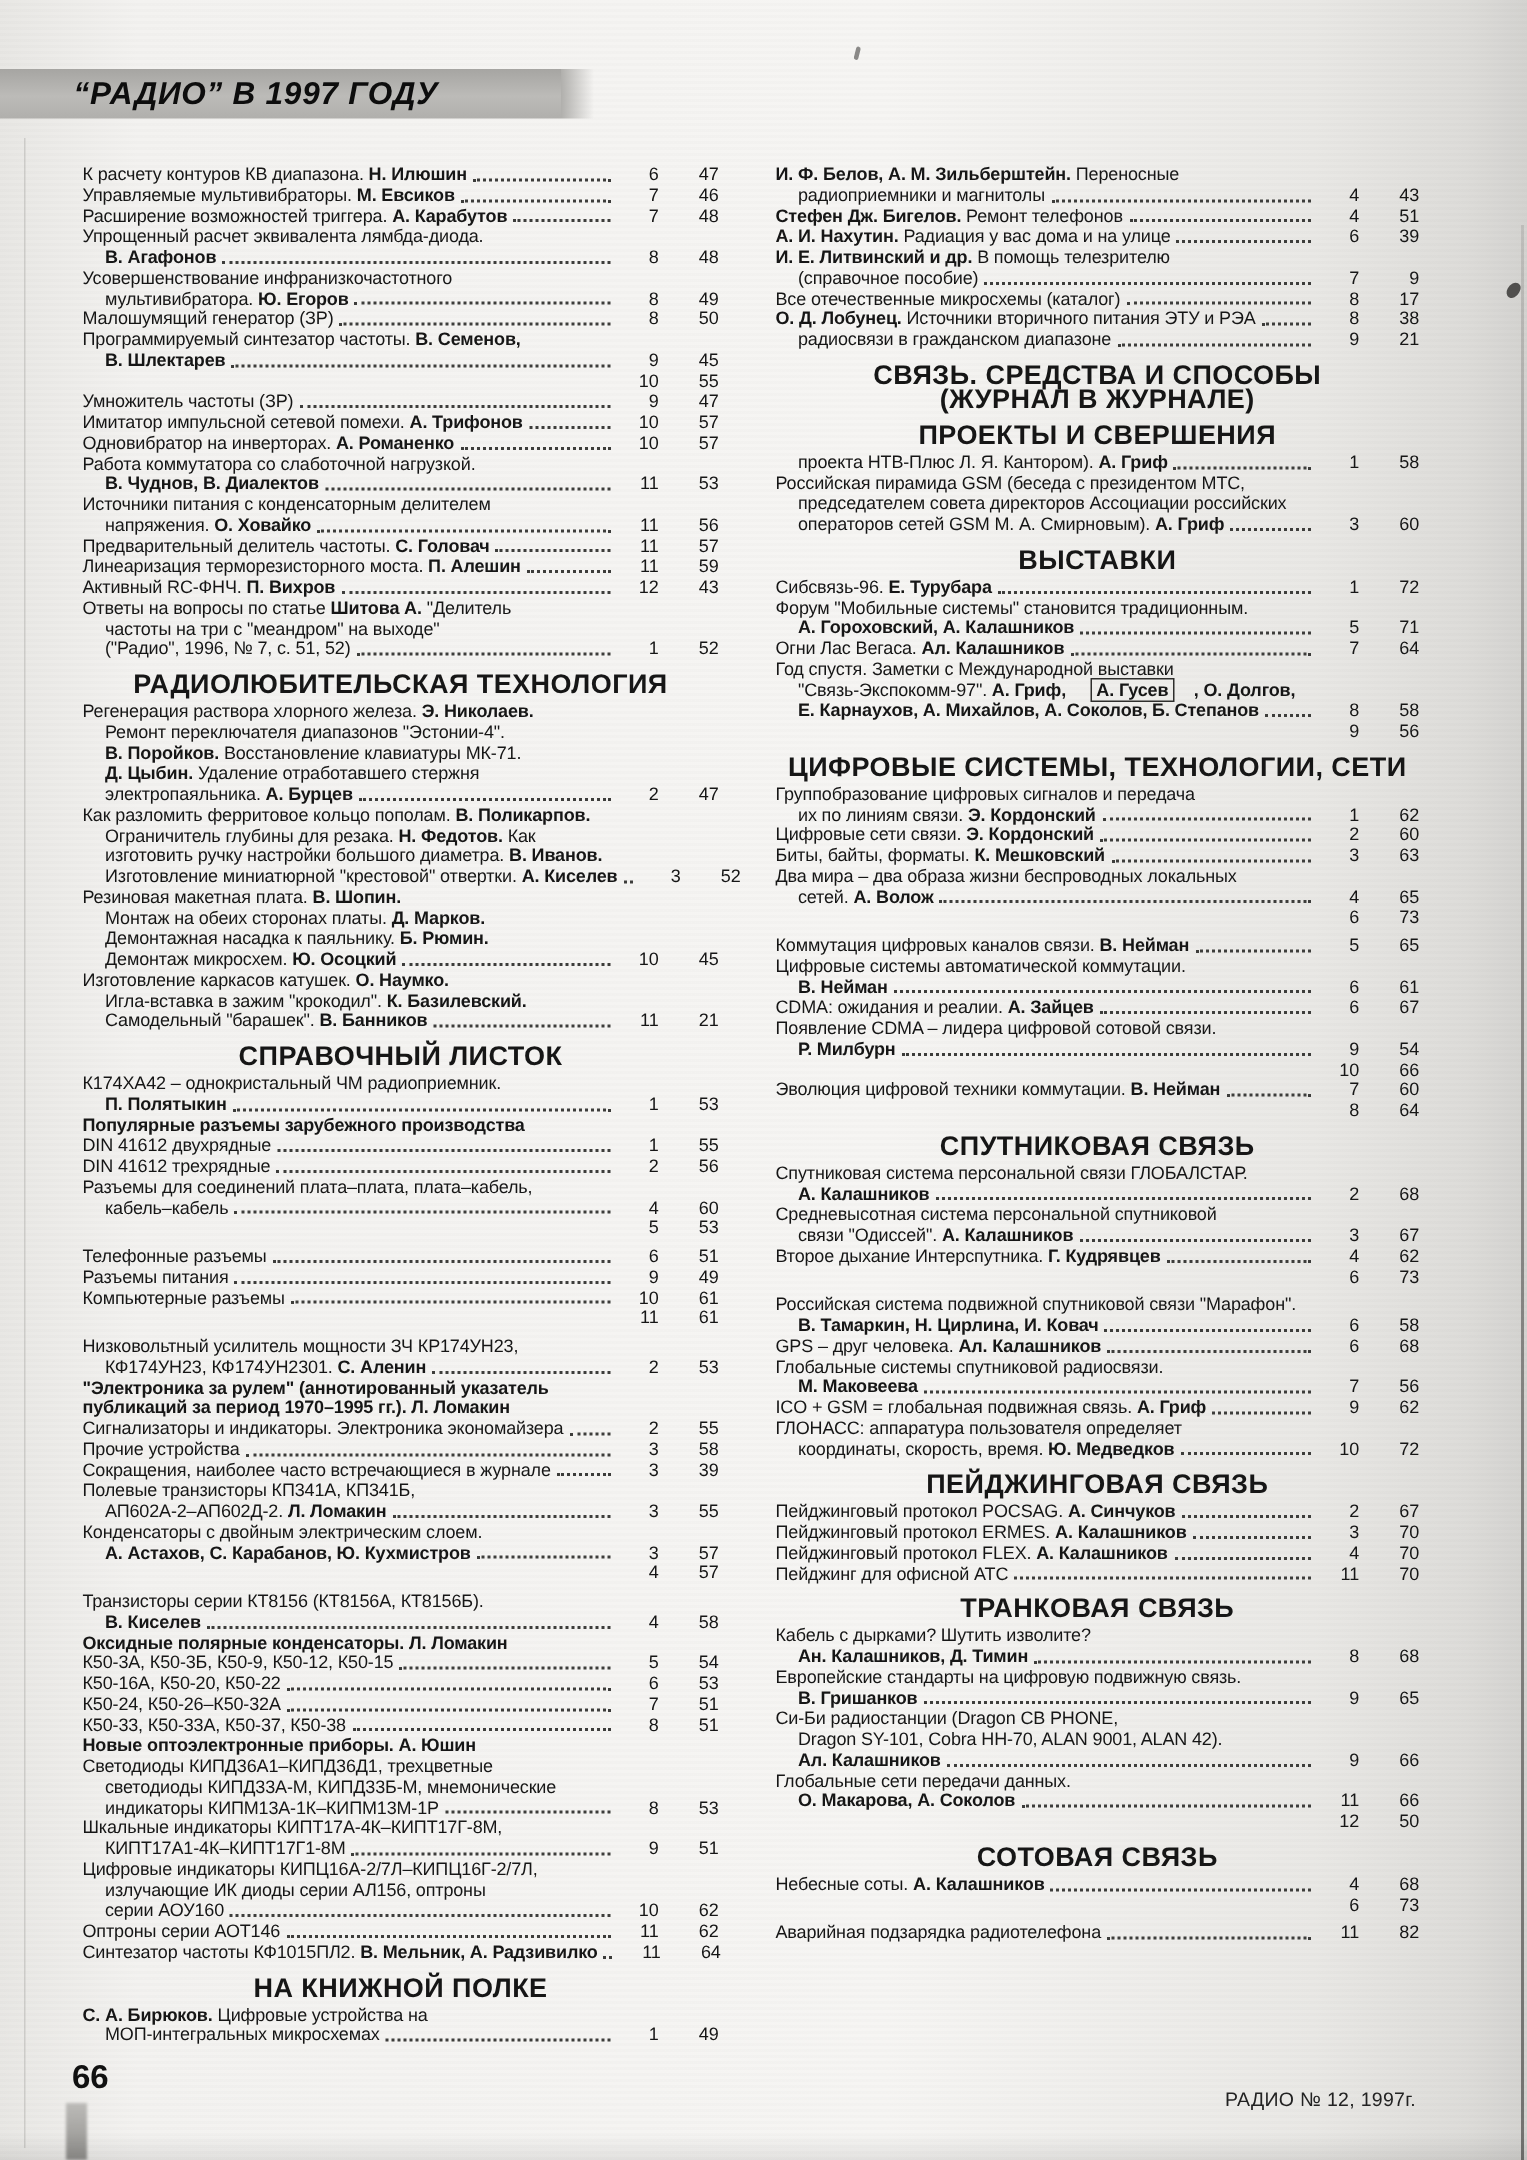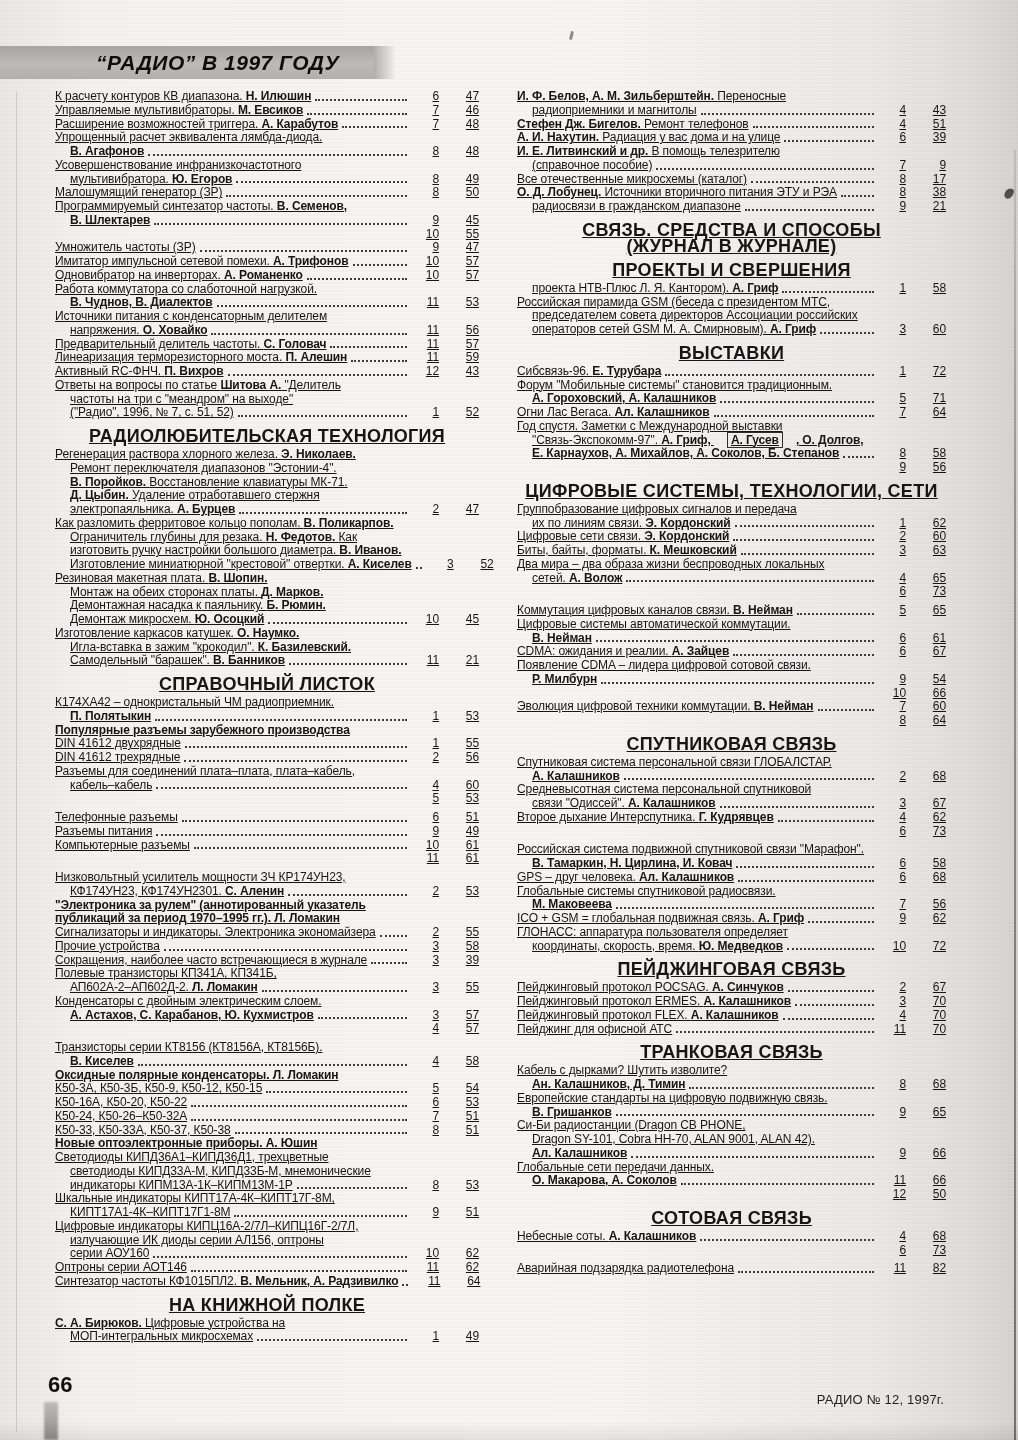--- a/index.html
+++ b/index.html
@@ -12,23 +12,23 @@
   }
   .page{position:absolute;inset:0;}
   
   .headerbar{
     position:absolute;left:0;top:46px;width:374px;height:33px;
     background:linear-gradient(180deg,#a6a5a2 0%,#bcbbb8 55%,#b0afac 100%);
     display:flex;align-items:center;
   }
   .headerbar::after{content:"";position:absolute;right:-22px;top:0;width:22px;height:33px;
     background:linear-gradient(90deg,#b0afac,rgba(176,175,172,0));}
-  .headertitle{font-weight:bold;font-style:italic;font-size:21px;letter-spacing:.5px;padding-left:96px;color:#0d0d0d;white-space:pre;}
+  .headertitle{font-weight:bold;font-style:italic;font-size:21px;letter-spacing:.5px;padding-left:49px;color:#0d0d0d;white-space:pre;}
   
-  .col{position:absolute;top:90px;font-size:12px;line-height:13.75px;letter-spacing:-0.1px;text-decoration:underline;}
+  .col{position:absolute;top:110px;font-size:12px;line-height:13.75px;letter-spacing:-0.1px;}
   #col-left{left:55px;width:424px;}
   #col-right{left:517px;width:429px;}
   .h{font-weight:bold;text-align:center;font-size:18px;line-height:16px;margin:8px 0 4px;letter-spacing:.3px;}
   .entry{margin:0;}
   .gapb{margin-top:5px;}
   .line{display:flex;}
   .ind{padding-left:15px;justify-content:space-between;}
   .txt{white-space:pre;}
   .txt b{font-weight:bold;}
   .boxed{border:1px solid #2e2e2c;padding:0 3px;margin:0 13px;}

